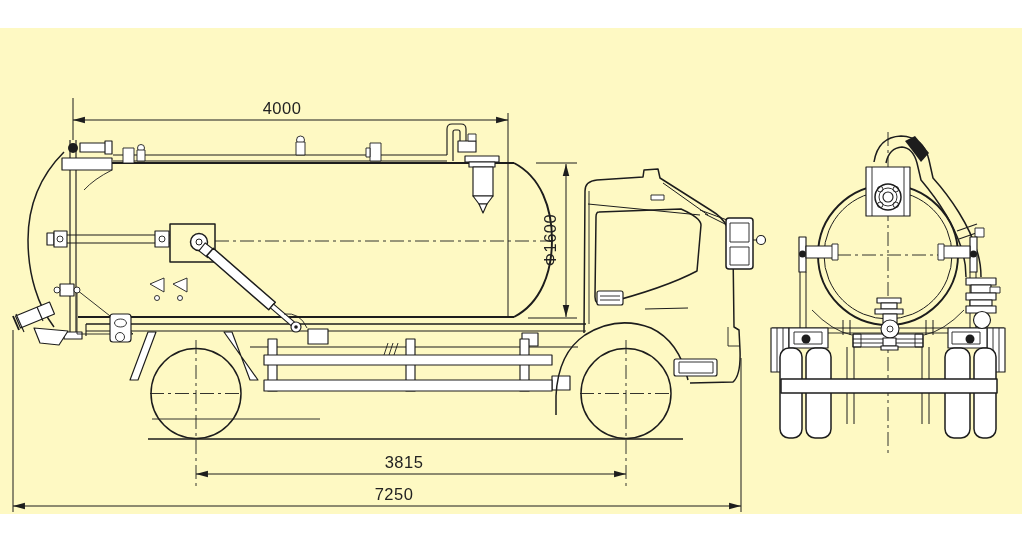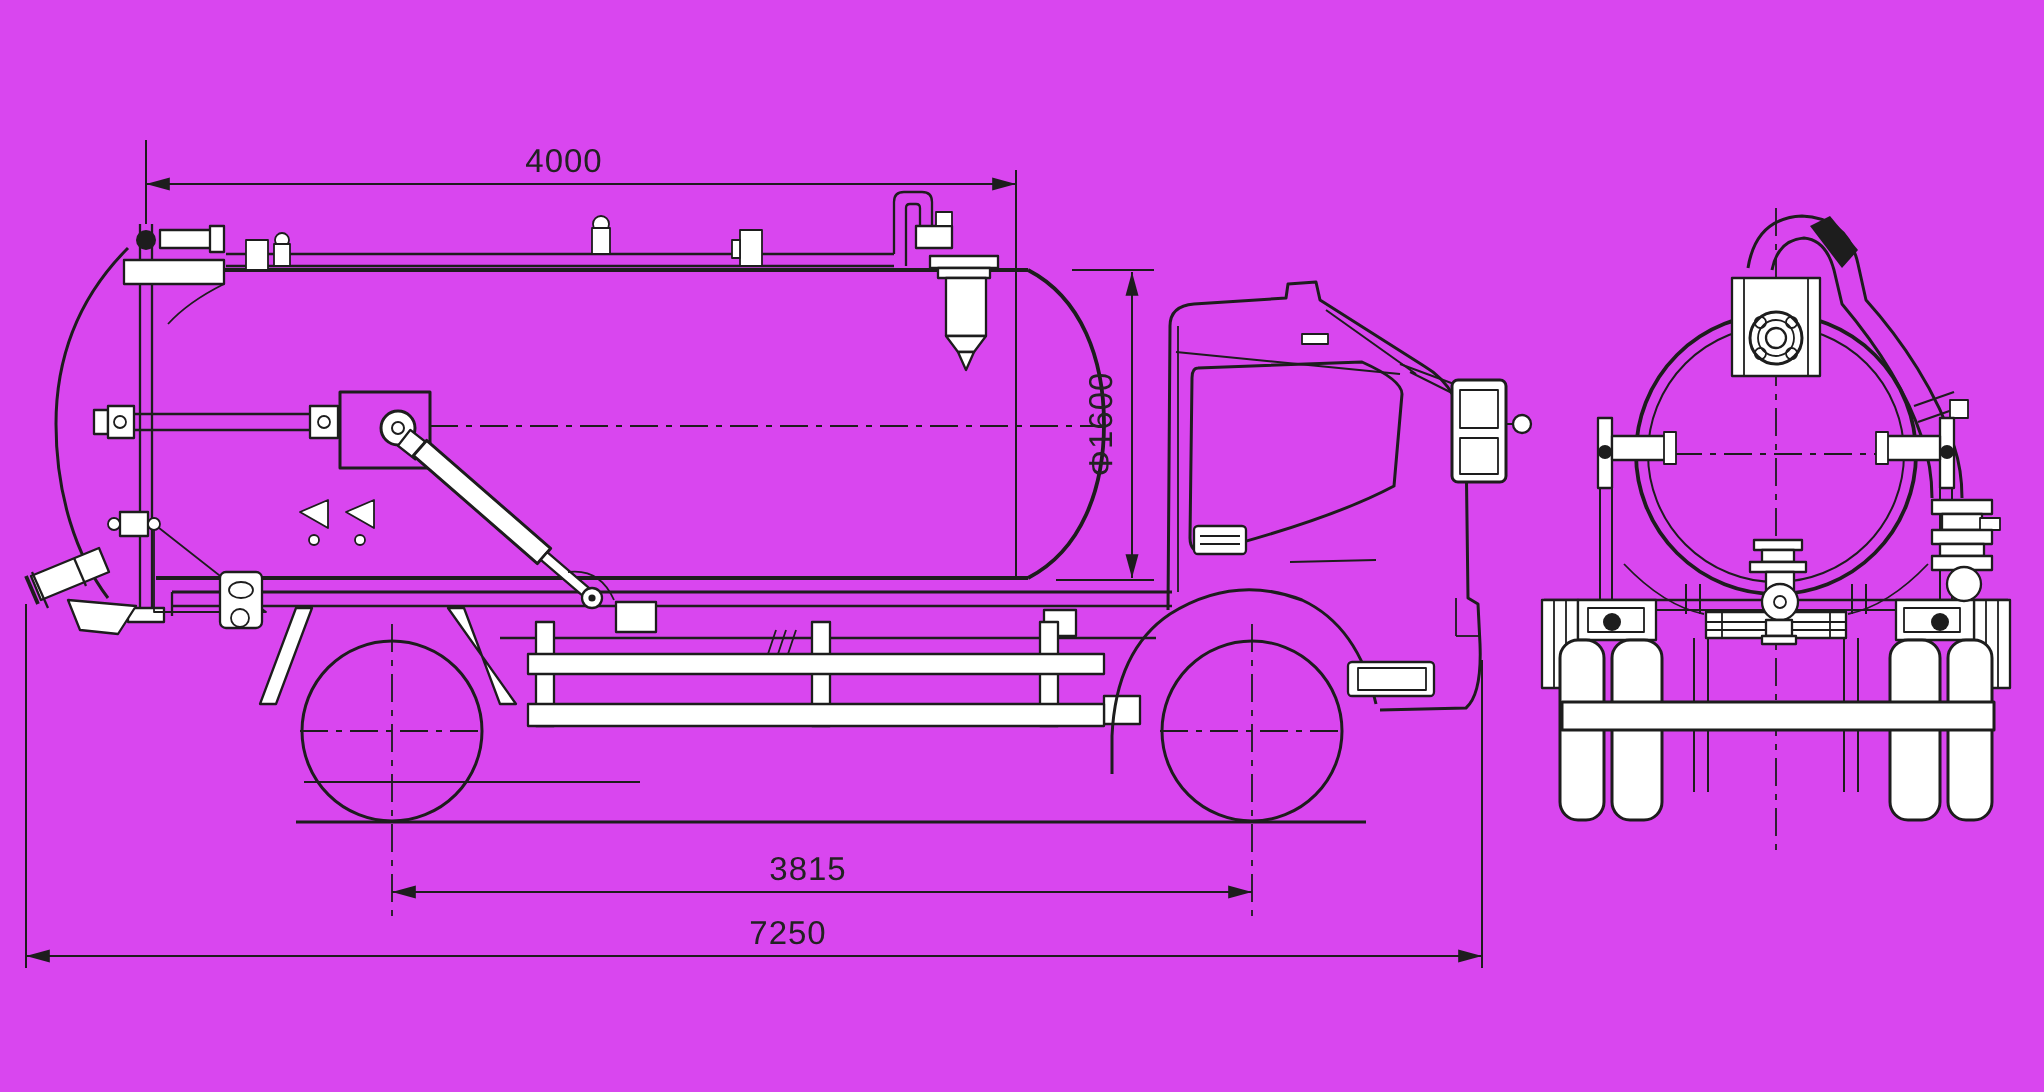--- a/index.html
+++ b/index.html
@@ -1,17 +1,17 @@
 <!DOCTYPE html>
 <html><head>
 <meta charset="utf-8">
 <style>
   html,body{margin:0;padding:0;background:#ffffff;}
-  #stage{position:relative;width:1022px;height:546px;background:#d946ef;overflow:hidden;
-         font-family:"Liberation Sans", sans-serif;}
+  #stage{position:relative;width:1022px;height:486px;background:#fef9c3;overflow:hidden;
+         font-family:"Liberation Sans", sans-serif;margin-top:28px;}
   svg{position:absolute;left:0;top:0;}
   .ln{stroke:#1d1d1d;fill:none;stroke-linejoin:round;stroke-linecap:butt;}
   .s2{stroke-width:1.9;}
   .s16{stroke-width:1.5;}
   .s12{stroke-width:1.15;}
   .s1{stroke-width:1;}
   .thin{stroke-width:0.9;}
   .wh{fill:#ffffff;}
   .dk{fill:#1d1d1d;stroke:none;}
   .cl{stroke:#1d1d1d;fill:none;stroke-width:0.9;stroke-dasharray:14 4 3 4;}

